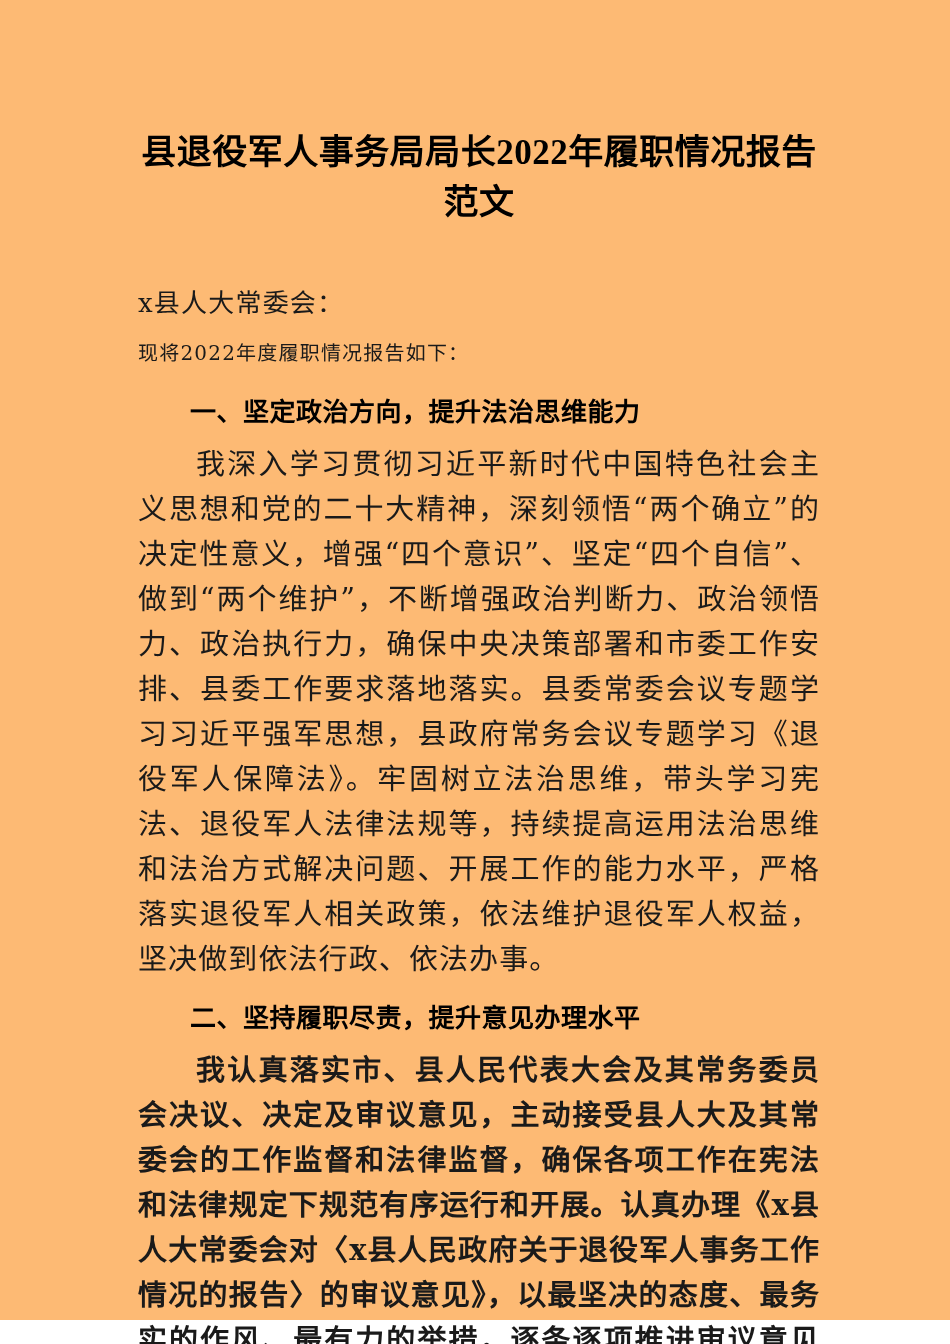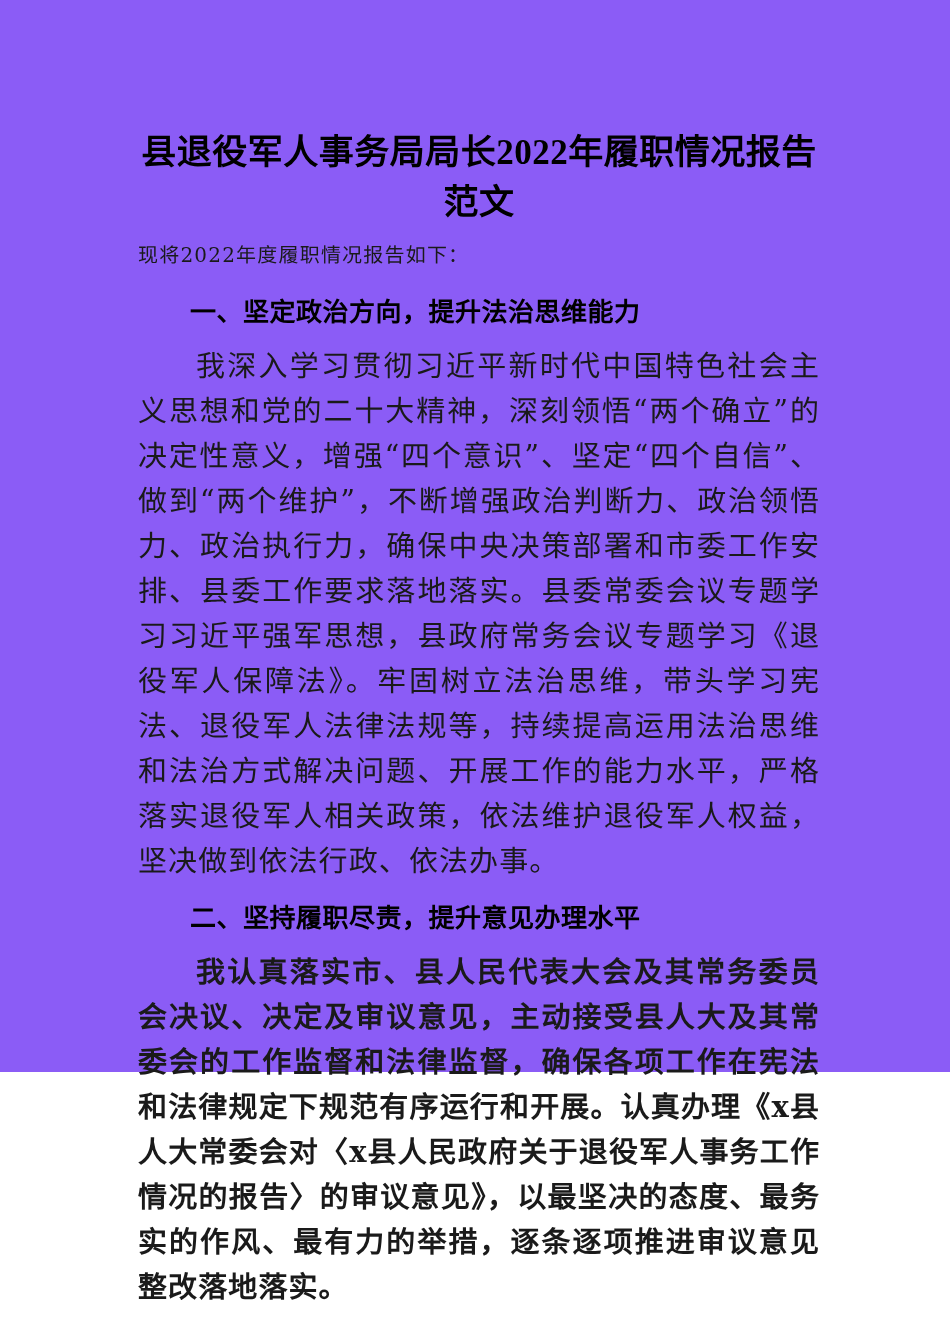--- a/index.html
+++ b/index.html
@@ -13,24 +13,24 @@
     height: 1344px;
     overflow: hidden;
     font-family: "Liberation Serif", "DejaVu Serif", serif;
     color: #000000;
     -webkit-font-smoothing: antialiased;
   }
 
   .page {
     position: relative;
     width: 950px;
-    height: 1072px;
+    height: 1320px;
     box-sizing: border-box;
     padding: 0;
-    background: #8b5cf6;
+    background: #fdba74;
   }
 
   .content {
     position: absolute;
     left: 138px;
     top: 0;
     width: 682px;   
   }
 
   
@@ -64,21 +64,21 @@
     font-family: "DejaVu Serif", "Liberation Serif", serif;
     font-size: 20px;
     line-height: 46px;
     letter-spacing: 1.2px;
     color: #1a1a1a;
   }
 
   .section-heading {
     margin: 0;
     padding-top: 12px;
-    font-family: Liberation Mono, monospace;
+    font-family: Liberation Sans, sans-serif;
     font-weight: 700;
     font-size: 26px;
     line-height: 48px;
     text-indent: 2em;
     letter-spacing: 0.5px;
     color: #000000;
   }
 
   .body-para {
     margin: 0;
@@ -99,20 +99,21 @@
   }
 </style>
 </head>
 <body>
 
 <div class="page">
   <div class="content">
 
     <h1 class="doc-title">县退役军人事务局局长2022年履职情况报告范文</h1>
 
+    <p class="salutation">x县人大常委会：</p>
 
     <p class="lead">现将2022年度履职情况报告如下：</p>
 
     <h2 class="section-heading">一、坚定政治方向，提升法治思维能力</h2>
 
     <p class="body-para">我深入学习贯彻习近平新时代中国特色社会主义思想和党的二十大精神，深刻领悟“两个确立”的决定性意义，增强“四个意识”、坚定“四个自信”、做到“两个维护”，不断增强政治判断力、政治领悟力、政治执行力，确保中央决策部署和市委工作安排、县委工作要求落地落实。县委常委会议专题学习习近平强军思想，县政府常务会议专题学习《退役军人保障法》。牢固树立法治思维，带头学习宪法、退役军人法律法规等，持续提高运用法治思维和法治方式解决问题、开展工作的能力水平，严格落实退役军人相关政策，依法维护退役军人权益，坚决做到依法行政、依法办事。</p>
 
     <h2 class="section-heading">二、坚持履职尽责，提升意见办理水平</h2>
 
     <p class="body-para">我认真落实市、县人民代表大会及其常务委员会决议、决定及审议意见，主动接受县人大及其常委会的工作监督和法律监督，确保各项工作在宪法和法律规定下规范有序运行和开展。认真办理《x县人大常委会对〈x县人民政府关于退役军人事务工作情况的报告〉的审议意见》，以最坚决的态度、最务实的作风、最有力的举措，逐条逐项推进审议意见整改落地落实。</p>

